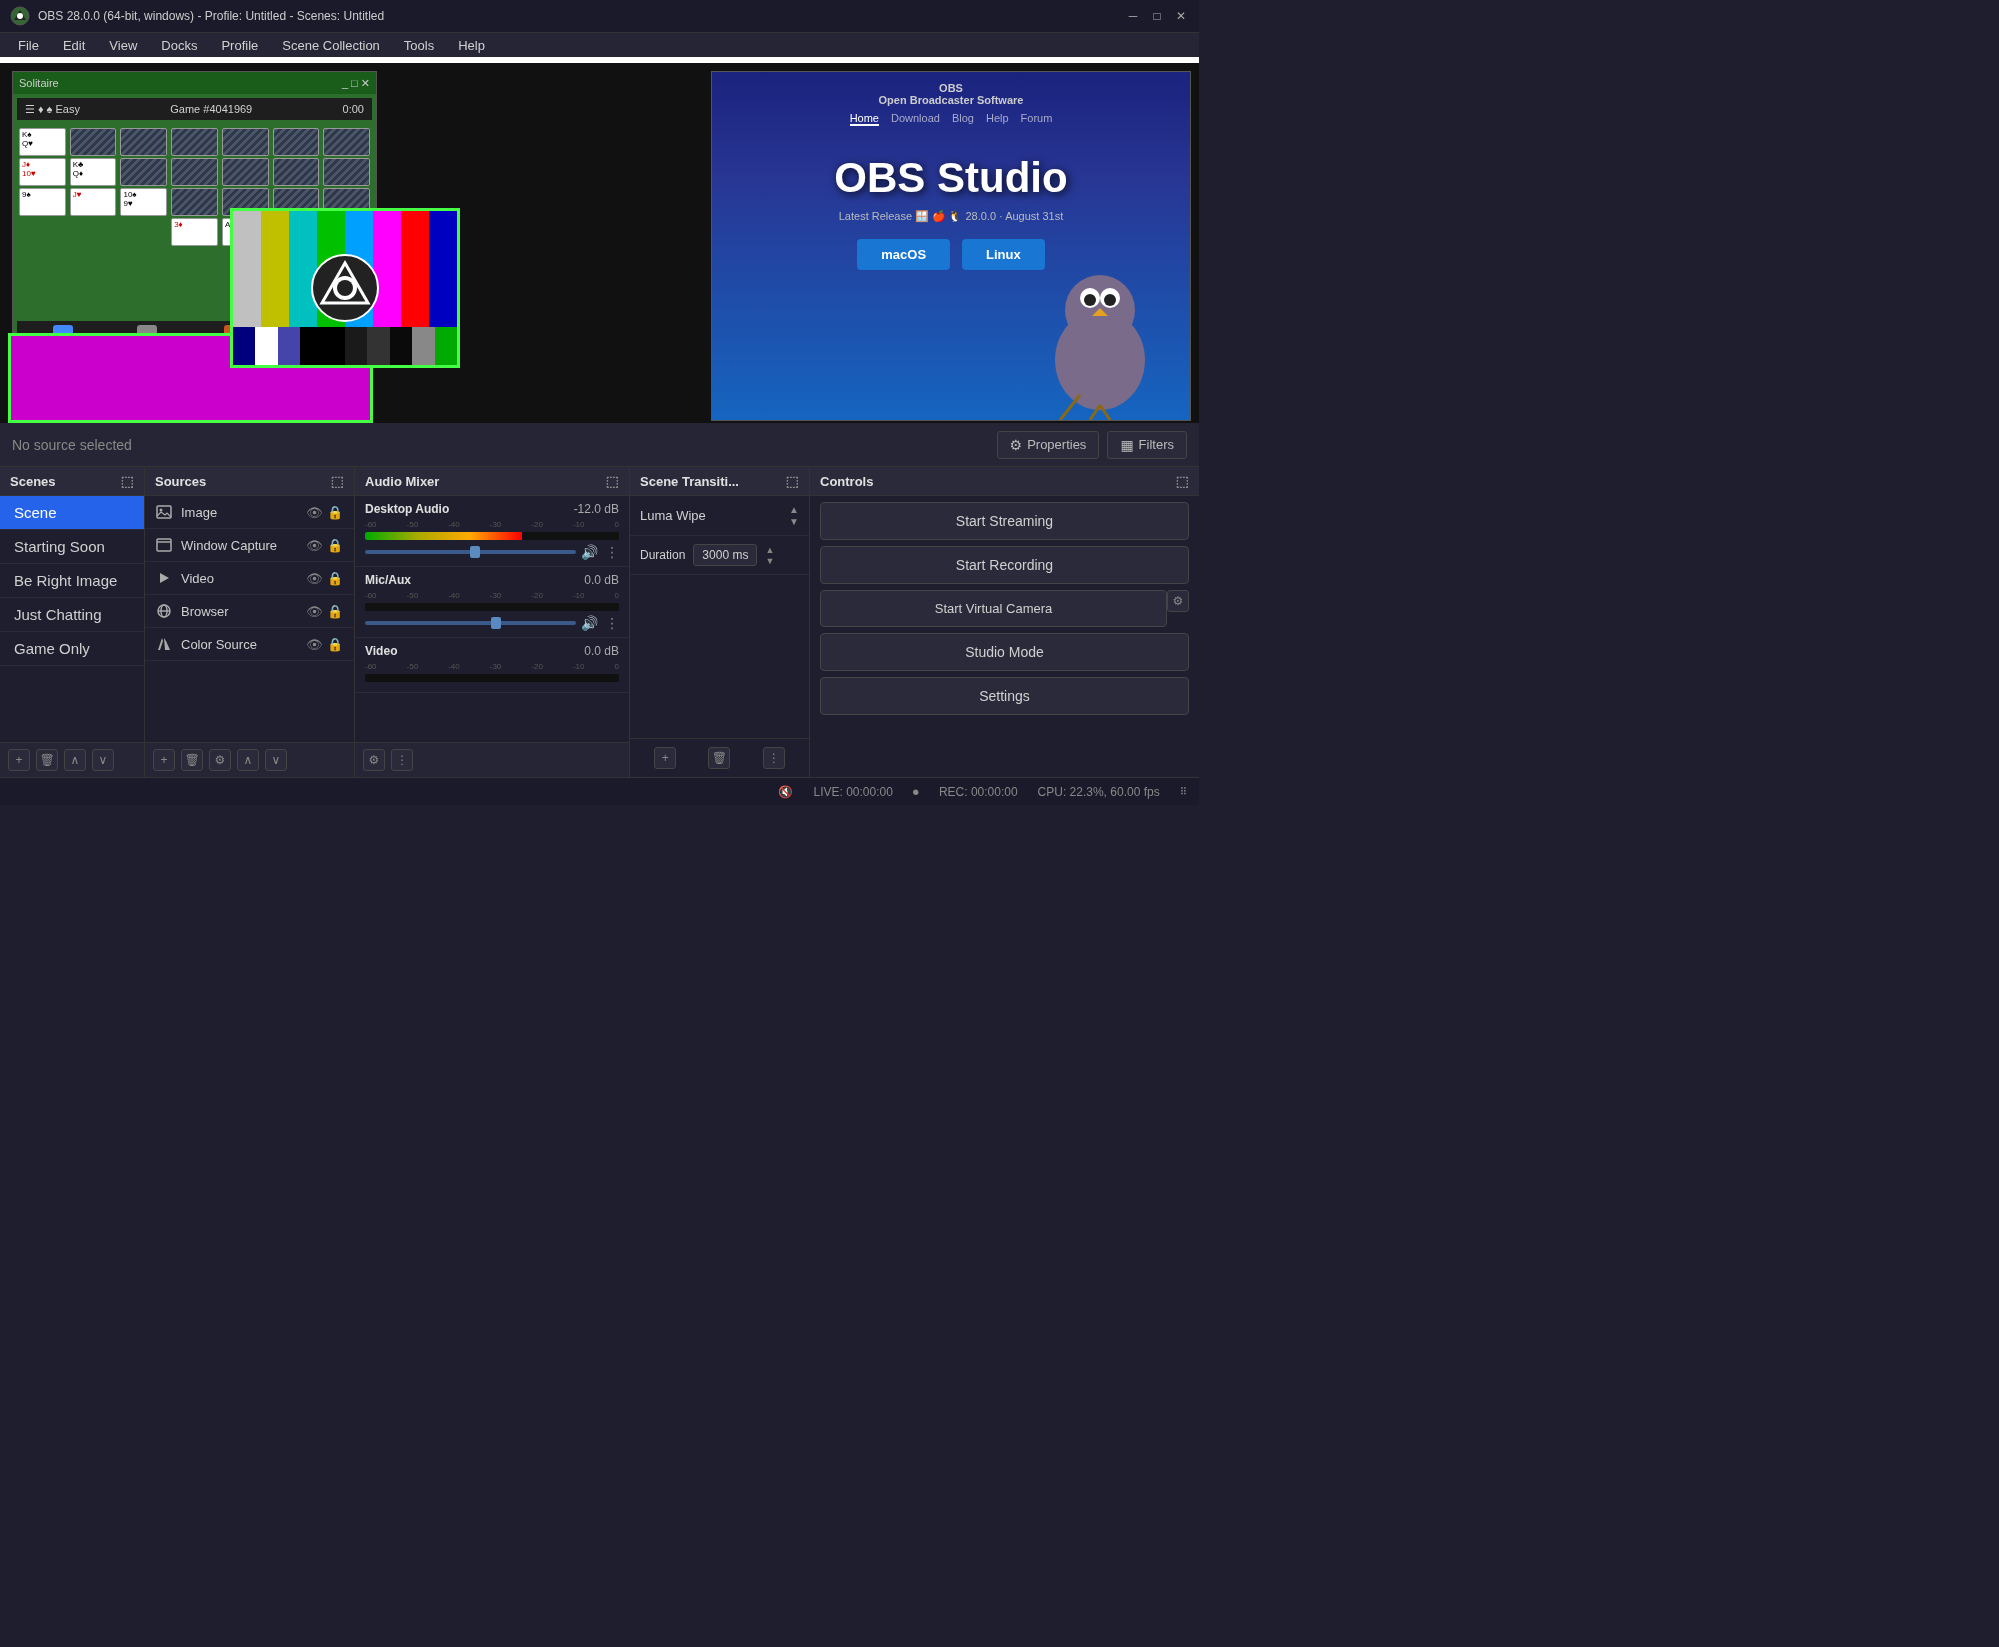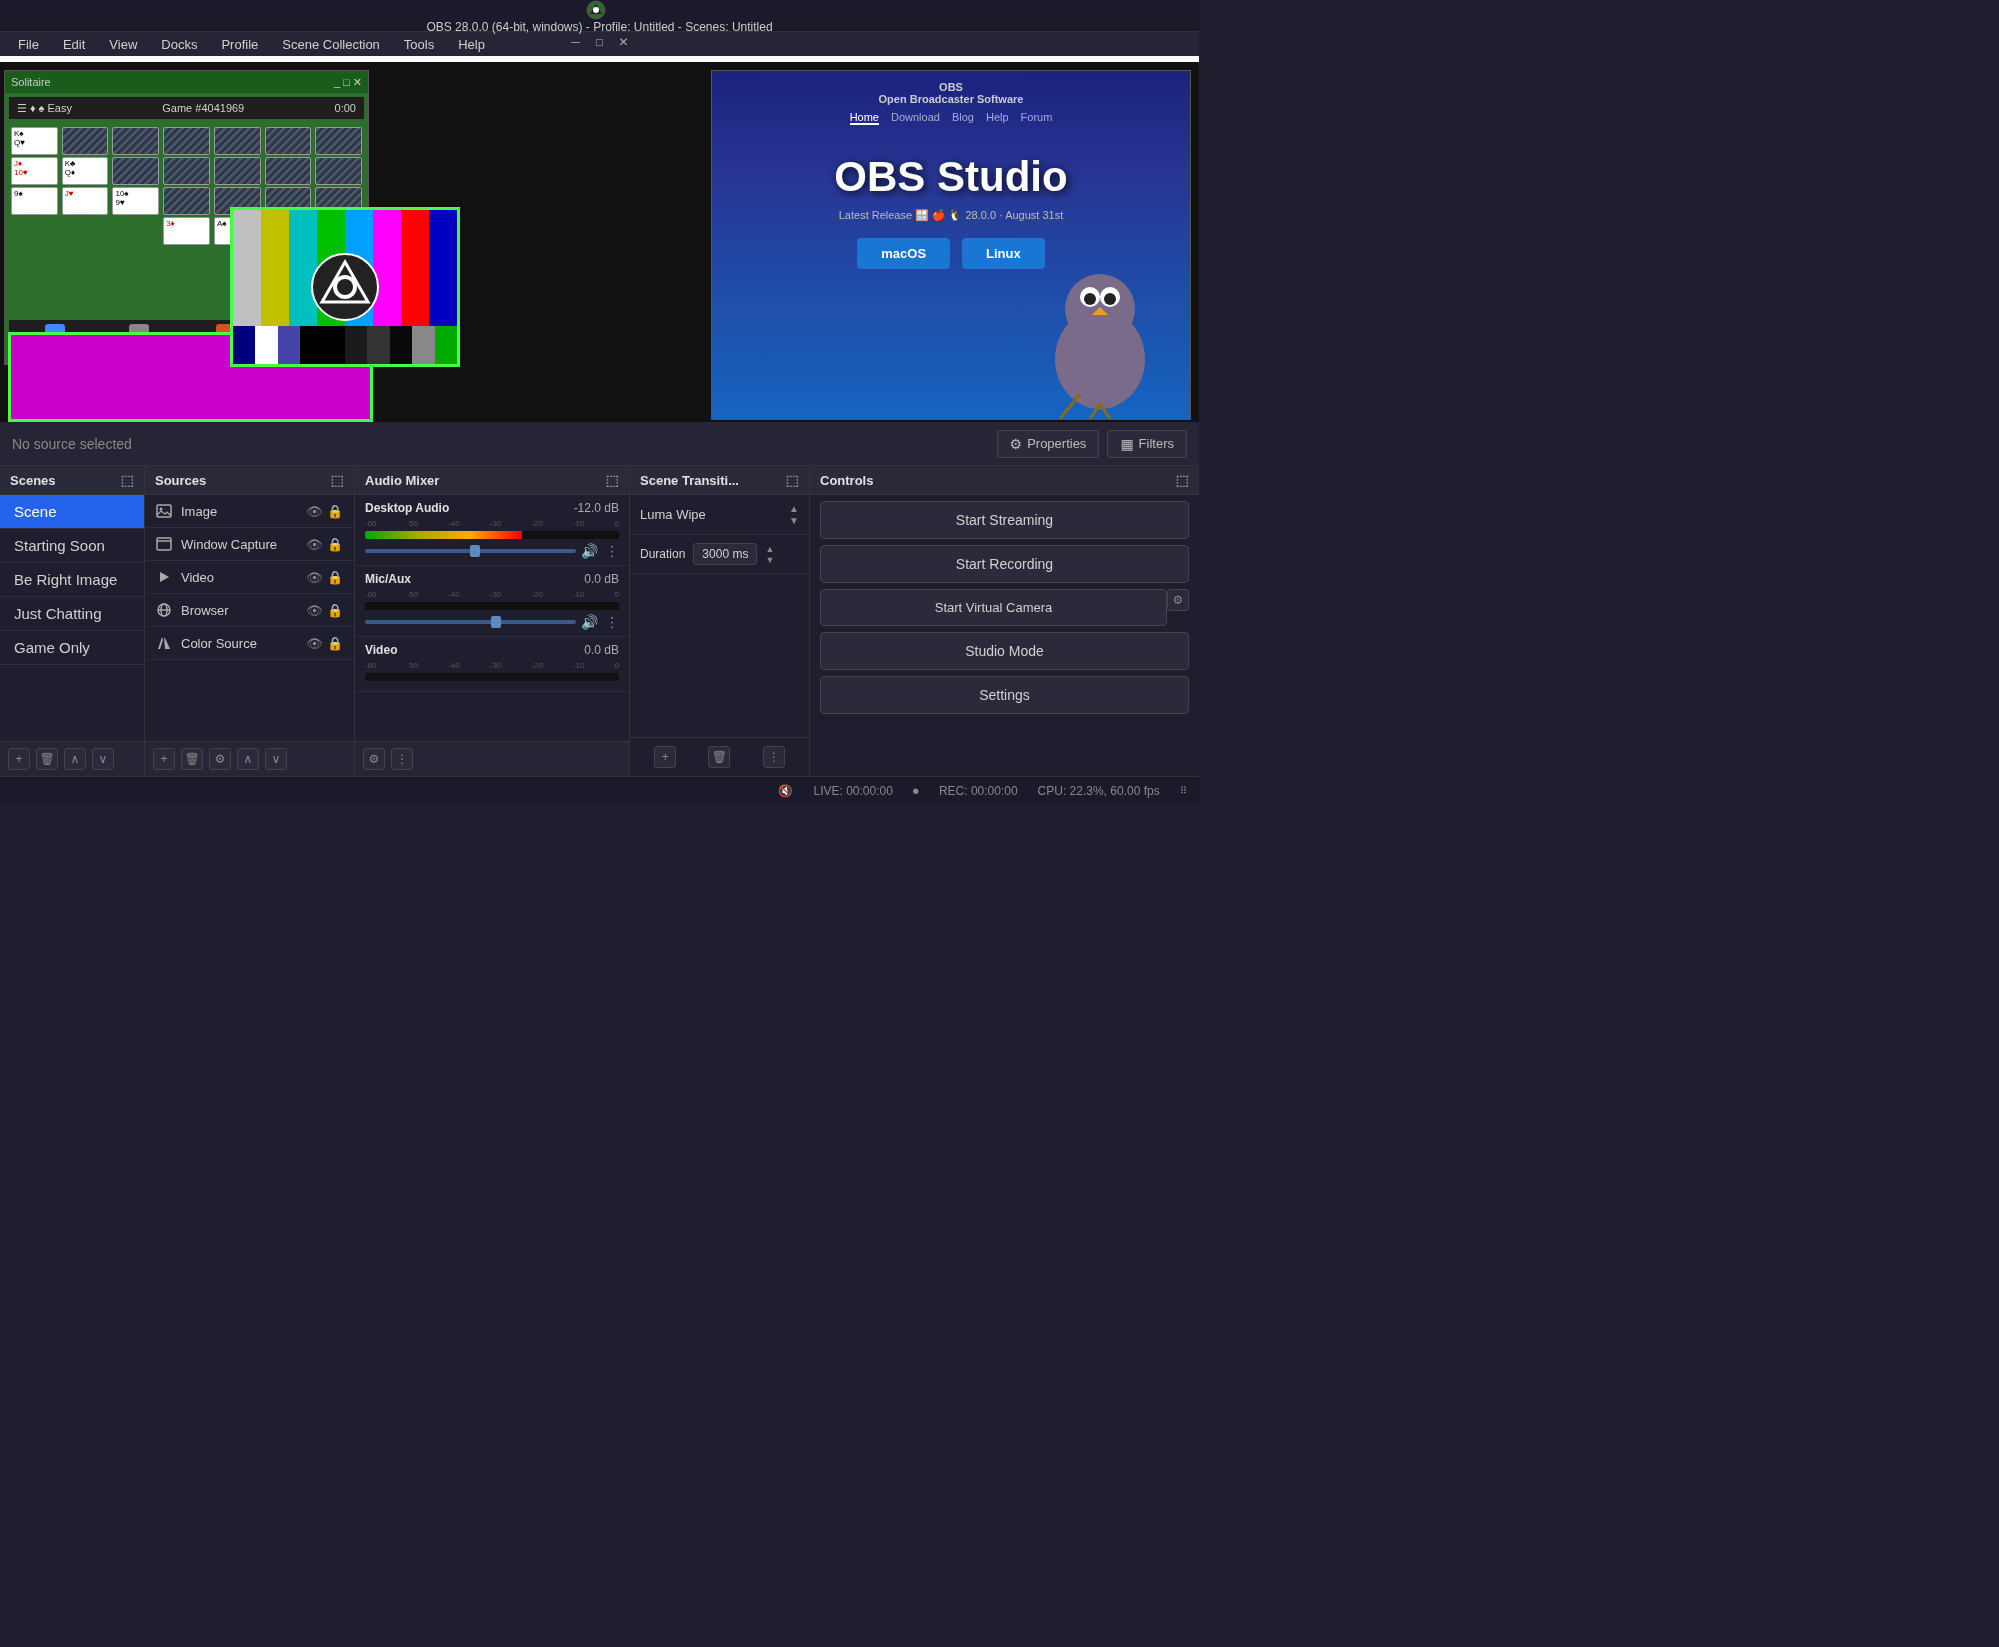--- a/index.html
+++ b/index.html
@@ -12,23 +12,22 @@
       color: #d0d0d0;
       overflow: hidden;
     }
 
     
     .titlebar {
       background: #1a1a2a;
       height: 32px;
       display: flex;
       align-items: center;
-      padding: 0 10px;
+      padding: 16px 10px;
       border-bottom: 1px solid #333;
-      flex-direction: column;
     }
     .titlebar-logo {
       width: 20px;
       height: 20px;
       margin-right: 8px;
     }
     .titlebar-title {
       flex: 1;
       font-size: 12px;
       color: #ccc;
@@ -74,21 +73,21 @@
       overflow: hidden;
       display: flex;
       align-items: center;
       justify-content: center;
     }
 
     
     .game-window {
       position: absolute;
       top: 8px;
-      left: 4px;
+      left: 12px;
       width: 365px;
       height: 295px;
       background: #2d7a2d;
       border: 1px solid #555;
       overflow: hidden;
     }
     .game-titlebar {
       background: #1a5c1a;
       height: 22px;
       display: flex;

